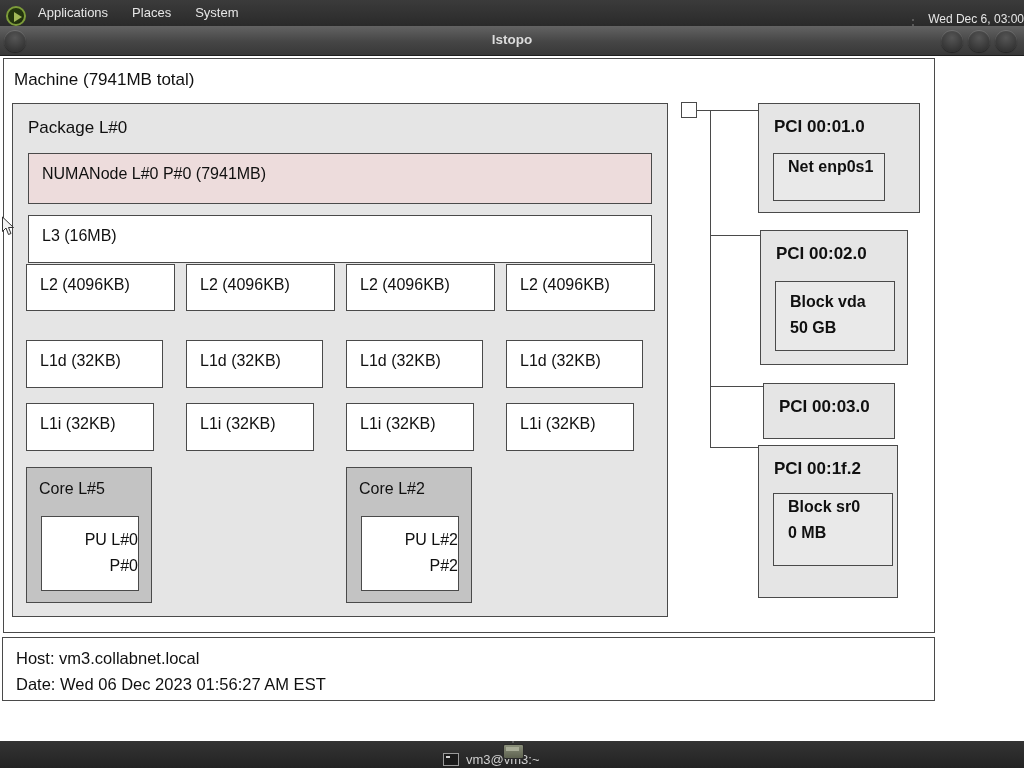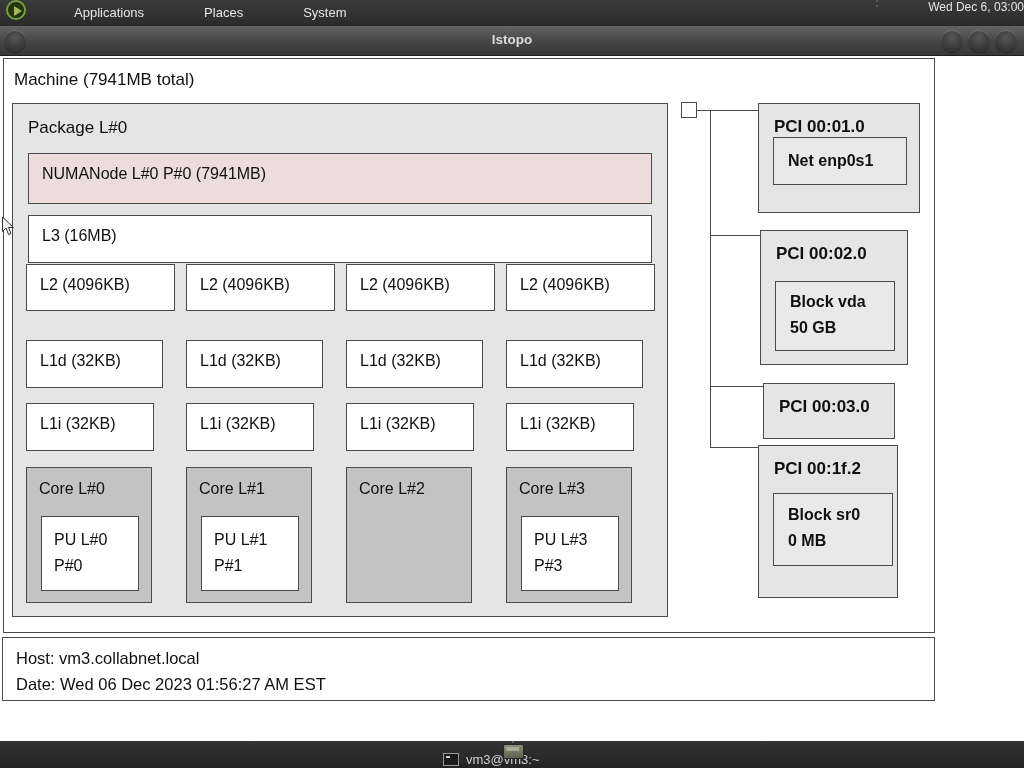--- a/index.html
+++ b/index.html
@@ -2,22 +2,22 @@
 <html><head>
 <meta charset="utf-8">
 <style>
   * { margin:0; padding:0; box-sizing:border-box; }
   html,body { width:1024px; height:768px; overflow:hidden;
     font-family:"Liberation Sans", sans-serif; background:#fff; }
   #screen { position:relative; width:1024px; height:768px; }
 
   
   #panel { position:absolute; left:0; top:0; width:1024px; height:26px;
-    background:linear-gradient(#3b3b3b,#2a2a2a); display:flex; align-items:flex-start;
-    color:#e6e6e6; font-size:13px; z-index:30;gap:36px; }
+    background:linear-gradient(#3b3b3b,#2a2a2a); display:flex; align-items:flex-end;
+    color:#e6e6e6; font-size:13px; z-index:30; }
   .menu-item { padding:0 12px; height:26px; line-height:26px; cursor:default; }
   #distro-logo { width:20px; height:20px; border-radius:50%; margin-left:6px;
     background:radial-gradient(circle at 40% 40%, #24350f 55%, #141d08 100%);
     border:2px solid #7d9c3a; position:relative; }
   #distro-logo .tri { position:absolute; left:6px; top:4px; width:0; height:0;
     border-left:8px solid #a3b958; border-top:5px solid transparent; border-bottom:5px solid transparent; }
   #panel-spacer { flex:1; }
   .panel-dots { display:flex; flex-direction:column; gap:3px; margin-right:14px; }
   .panel-dots i { width:2px; height:2px; background:#6a6a6a; border-radius:50%; }
   #clock { margin-right:0; font-size:12px; }
@@ -54,35 +54,35 @@
 
   #numa-box { left:28px; top:97px; width:624px; height:51px; }
   #l3-box   { left:28px; top:159px; width:624px; height:48px; }
   .cachebox { top:208px; height:47px; width:149px; }
   .l1dbox   { top:284px; height:48px; width:137px; }
   .l1ibox   { top:347px; height:48px; width:128px; }
   .corebox  { top:411px; height:136px; width:126px; }
   .corebox .core-label { position:absolute; left:12px; top:12px; font-size:16px; }
   .pubox { position:absolute; left:14px; top:48px; width:98px; height:75px;
     background:#fff; border:1px solid #4a4a4a; padding:10px 0 0 12px;
-    font-size:16px; line-height:26px; }
+    font-size:16px; line-height:26px;text-align:right; }
 
   
   #bridge-box { left:681px; top:46px; width:16px; height:16px; background:#fff; }
   .pcibox .pci-label { position:absolute; left:15px; top:13px; font-size:17px; }
   .devbox { position:absolute; background:#e9e9e9; border:1px solid #4a4a4a;
     font-size:16px; line-height:26px; padding-left:14px; }
 
   #pci1 { left:758px; top:47px;  width:162px; height:110px; }
-  #pci1-dev { left:14px; top:33px; width:134px; height:48px; padding-top:10px; }
+  #pci1-dev { left:14px; top:49px; width:112px; height:48px; padding-top:0; }
   #pci2 { left:760px; top:174px; width:148px; height:135px; }
   #pci2-dev { left:14px; top:50px; width:120px; height:70px; padding-top:7px; }
   #pci3 { left:763px; top:327px; width:132px; height:56px; }
   #pci4 { left:758px; top:389px; width:140px; height:153px; }
-  #pci4-dev { left:14px; top:47px; width:120px; height:73px; padding-top:8px; }
+  #pci4-dev { left:14px; top:47px; width:120px; height:73px; }
 
   #legend-box { left:2px; top:581px; width:933px; height:64px; background:#fff;
     font-size:16.5px; line-height:26px; padding:7px 0 0 13px; }
 
   #cursor { position:absolute; left:1px; top:160px; z-index:5; }
 
   
   #taskbar { position:absolute; left:0; top:741px; width:1024px; height:27px;
     background:linear-gradient(#343434,#232323); z-index:30; display:flex; align-items:center;flex-direction:column; }
   #show-desktop { width:24px; height:21px; margin-left:3px; position:relative; }
@@ -162,41 +162,31 @@
     <div class="box white pad lbl16 l1dbox" style="left:186px">L1d (32KB)</div>
     <div class="box white pad lbl16 l1dbox" style="left:346px">L1d (32KB)</div>
     <div class="box white pad lbl16 l1dbox" style="left:506px">L1d (32KB)</div>
 
     <div class="box white pad lbl16 l1ibox" style="left:26px">L1i (32KB)</div>
     <div class="box white pad lbl16 l1ibox" style="left:186px">L1i (32KB)</div>
     <div class="box white pad lbl16 l1ibox" style="left:346px">L1i (32KB)</div>
     <div class="box white pad lbl16 l1ibox" style="left:506px">L1i (32KB)</div>
 
     <div class="box coregray corebox" style="left:26px">
-      <div class="core-label">Core L#0</div>
+      <div class="core-label">Core L#5</div>
       <div class="pubox">
         <div>PU L#0</div>
         <div>P#0</div>
       </div>
     </div>
-    <div class="box coregray corebox" style="left:186px">
-      <div class="core-label">Core L#1</div>
-      <div class="pubox">
-        <div>PU L#1</div>
-        <div>P#1</div>
-      </div>
-    </div>
     <div class="box coregray corebox" style="left:346px">
       <div class="core-label">Core L#2</div>
-    </div>
-    <div class="box coregray corebox" style="left:506px">
-      <div class="core-label">Core L#3</div>
       <div class="pubox">
-        <div>PU L#3</div>
-        <div>P#3</div>
+        <div>PU L#2</div>
+        <div>P#2</div>
       </div>
     </div>
 
     <div class="box" id="bridge-box"></div>
     <div class="line" style="left:710px; top:54px; width:1px; height:338px"></div>
     <div class="line" style="left:697px; top:54px; width:61px; height:1px"></div>
     <div class="line" style="left:710px; top:179px; width:50px; height:1px"></div>
     <div class="line" style="left:710px; top:330px; width:53px; height:1px"></div>
     <div class="line" style="left:710px; top:391px; width:48px; height:1px"></div>
 

